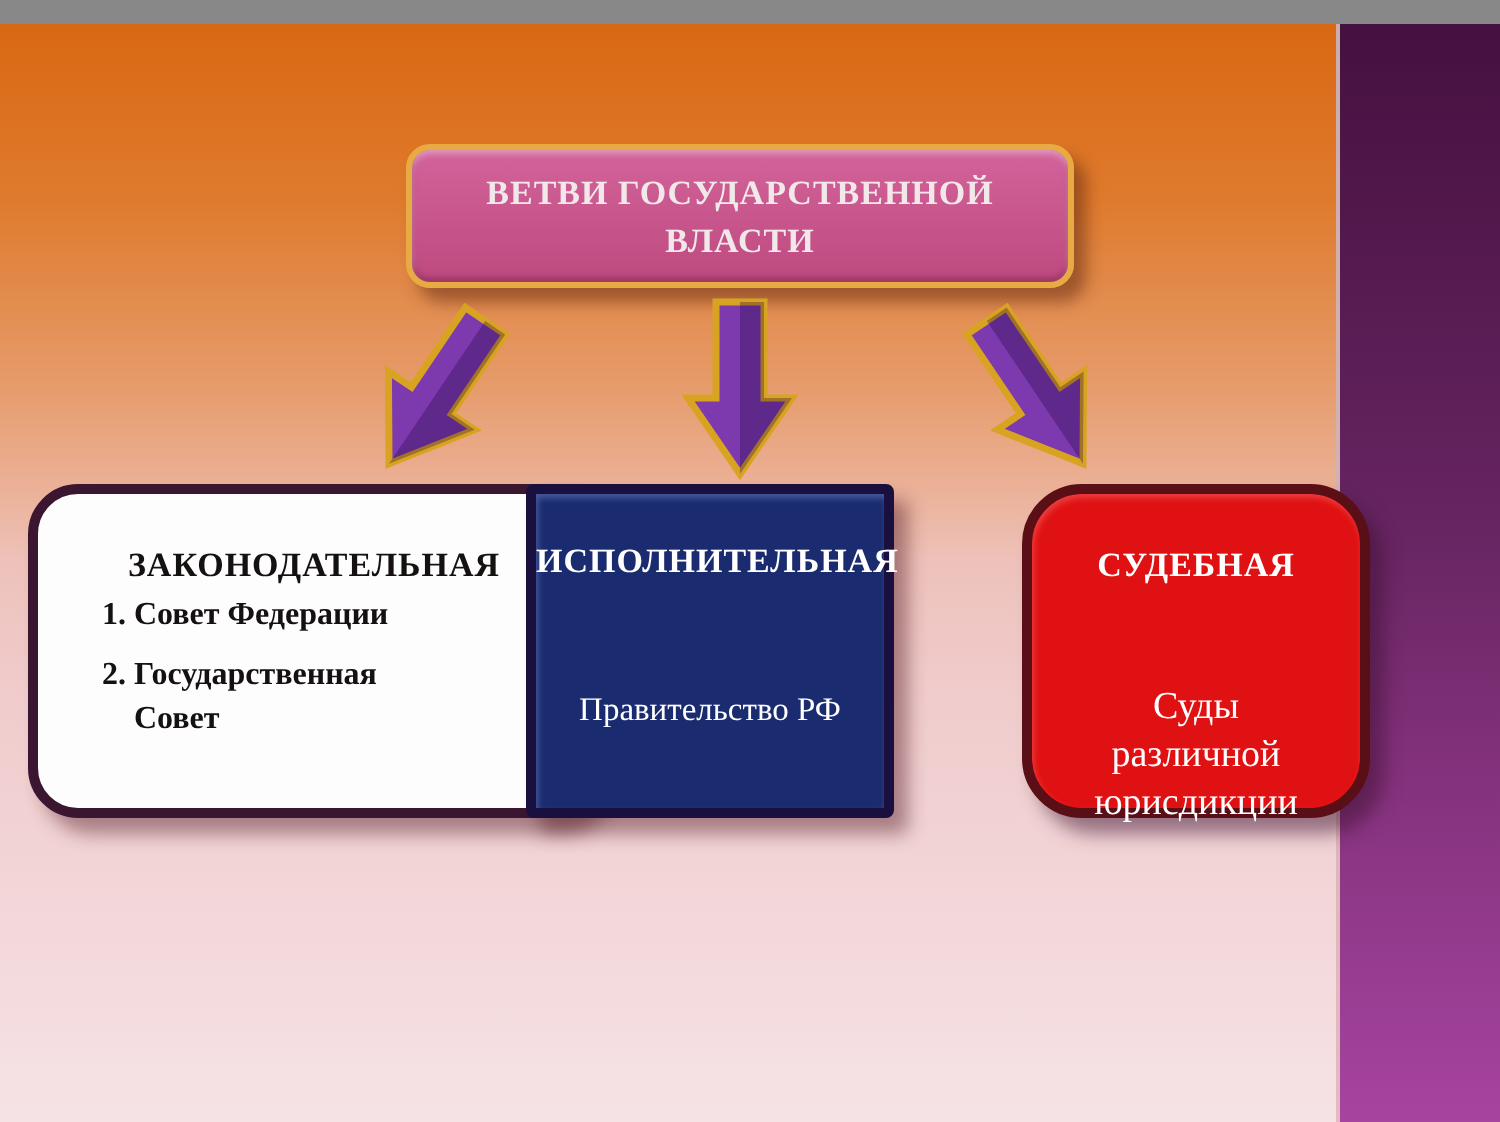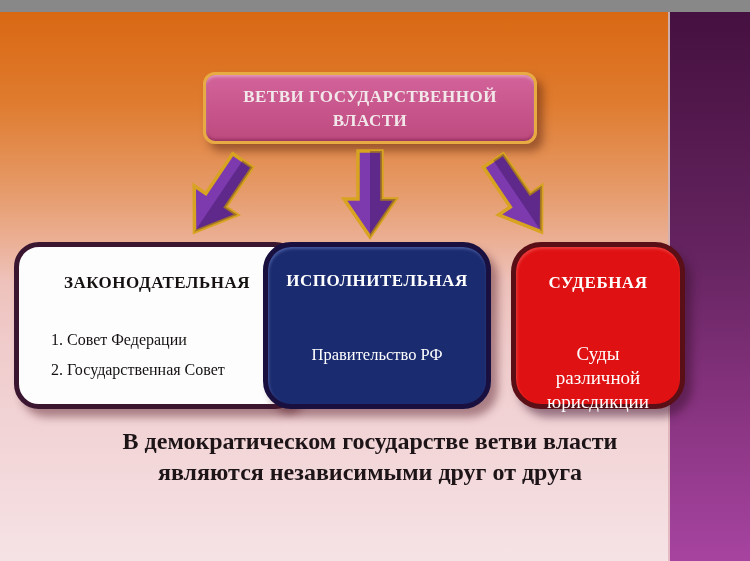--- a/index.html
+++ b/index.html
@@ -76,24 +76,24 @@
     box-shadow: 7px 8px 9px rgba(80, 25, 35, 0.45);
   }
   .box-legislative {
     left: 14px; width: 286px;
     background: var(--branch1_fill, #FEFDFD);
     border: 5px solid var(--branch1_border, #3A1630);
     border-radius: 25px;
     color: var(--branch1_text, #151111);
   }
   .box-executive {
-    left: 263px; width: 228px;
+    left: 263px; width: 184px;
     background: var(--branch2_fill, #1B2B6F);
     border: 5px solid var(--branch2_border, #191040);
-    border-radius: 28px;
+    border-radius: 4px;
     color: var(--branch2_text, #FFFFFF);
     box-shadow: 7px 8px 9px rgba(80, 25, 35, 0.45), inset 1px 2px 3px rgba(140, 160, 230, 0.4);
   }
   .box-judicial {
     left: 511px; width: 174px;
     background: var(--branch3_fill, #E01112);
     border: 5px solid var(--branch3_border, #5A0E16);
     border-radius: 30px;
     color: var(--branch3_text, #FFFFFF);
     box-shadow: 7px 8px 9px rgba(60, 15, 45, 0.5), inset 1px 2px 3px rgba(255, 150, 150, 0.35);
@@ -104,24 +104,24 @@
     text-align: center;
     font-size: 17px; font-weight: bold;
     letter-spacing: 0.5px;
     white-space: nowrap;
   }
   .box-legislative .box-title { top: 26px; }
   .box-executive  .box-title { top: 24px; }
   .box-judicial   .box-title { top: 26px; }
 
   .box-list {
-    position: absolute; top: 82px; left: 22px;
+    position: absolute; top: 50px; left: 22px;
     padding-left: 26px;
     list-style: decimal;
-    font-size: 16px; font-weight: normal;
+    font-size: 16px; font-weight: bold;
   }
   .box-list li { max-width: 160px; line-height: 22px; margin-bottom: 8px; }
 
   .box-body {
     position: absolute; left: 0; right: 0;
     text-align: center;
     font-weight: normal;
   }
   .box-executive .box-body { top: 98px; font-size: 16.5px; }
   .box-judicial  .box-body { top: 95px; font-size: 19px; line-height: 24px; padding: 0 28px; }
@@ -170,18 +170,14 @@
   <div class="box box-executive">
     <div class="box-title">ИСПОЛНИТЕЛЬНАЯ</div>
     <div class="box-body">Правительство РФ</div>
   </div>
 
   <div class="box box-judicial">
     <div class="box-title">СУДЕБНАЯ</div>
     <div class="box-body">Суды различной юрисдикции</div>
   </div>
 
-  <div class="footer">
-    <div>В демократическом государстве ветви власти</div>
-    <div>являются независимыми друг от друга</div>
-  </div>
 
 </div>
 
 </body></html>

